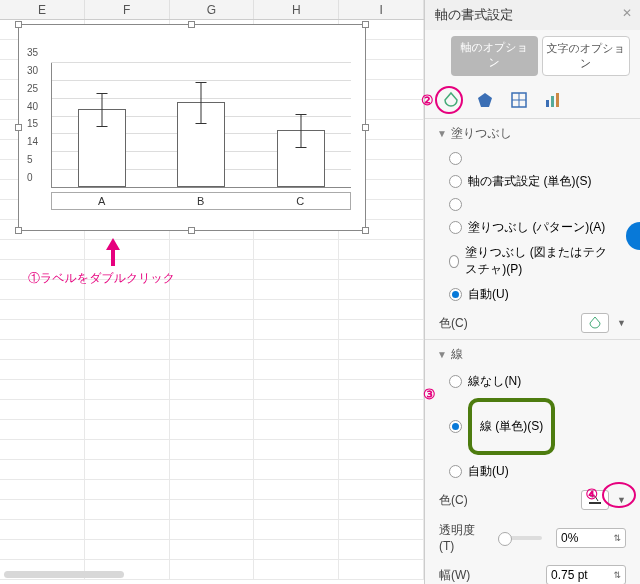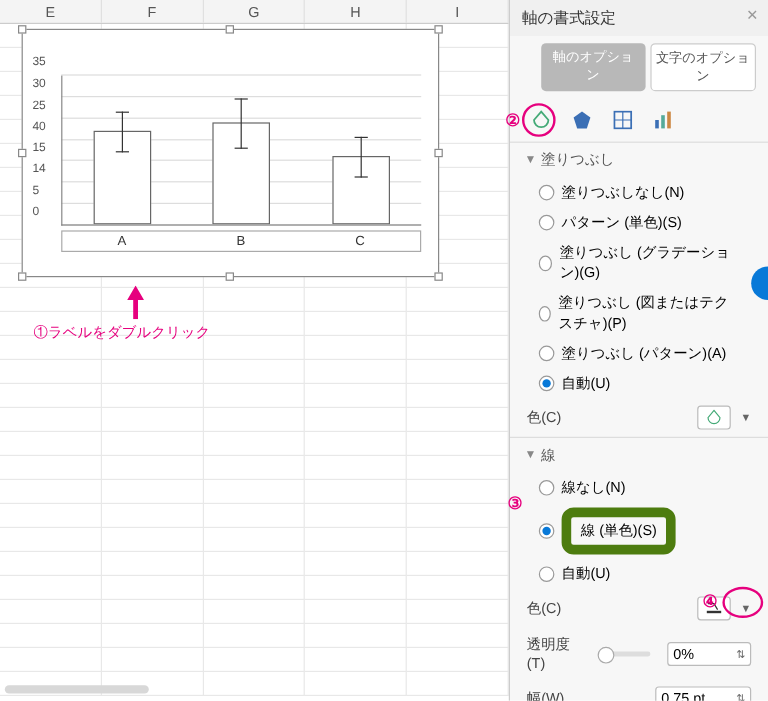--- a/index.html
+++ b/index.html
@@ -45,21 +45,21 @@
 .radio { width: 13px; height: 13px; border: 1px solid #999; border-radius: 50%; background: #fff; display: flex; align-items: center; justify-content: center; }
 .radio.on::after { content: ""; width: 7px; height: 7px; background: #0879d8; border-radius: 50%; }
 .prop { display: flex; align-items: center; padding: 6px 14px; gap: 8px; }
 .prop-label { flex: 1; color: #444; }
 .combo { width: 70px; height: 20px; background: #fff; border: 1px solid #bbb; border-radius: 3px; display: flex; align-items: center; justify-content: space-between; padding: 0 4px; font-size: 11px; }
 .combo-wide { width: 80px; }
 .slider { flex: 1; height: 4px; background: #ddd; border-radius: 2px; position: relative; margin: 0 6px; }
 .slider::before { content: ""; position: absolute; left: 0; top: -4px; width: 12px; height: 12px; background: #fff; border: 1px solid #aaa; border-radius: 50%; }
 .colorbtn { width: 28px; height: 20px; background: #fff; border: 1px solid #bbb; border-radius: 3px; display: flex; align-items: center; justify-content: center; }
 .edge-badge { position: absolute; right: 0; top: 222px; width: 14px; height: 28px; background: #0879d8; border-radius: 14px 0 0 14px; }
-.line-circ { border: 8px solid #4d7c0f; border-radius: 10px; padding: 3px 8px; }
+.line-circ { border: 4px solid #4d7c0f; border-radius: 10px; padding: 16px 8px; }
 .dd { color: #666; font-size: 9px; }
 </style>
 </head>
 <body>
 
 <div class="left">
   <div class="colhdr">
     <div>E</div>
     <div>F</div>
     <div>G</div>
@@ -356,37 +356,35 @@
       </div>
   </div>
 
   <div class="section">
     <div class="sec-hdr">
         <span class="tri">▼</span>
         <span>塗りつぶし</span>
       </div>
     <div class="radio-row">
         <div class="radio"></div>
-        <span>塗りつぶしなし(N)</span>
-      </div>
-    <div class="radio-row">
-        <div class="radio"></div>
-        <span>パターン (単色)(S)</span>
-      </div>
-    <div class="radio-row">
-        <div class="radio"></div>
-        <span>塗りつぶし (グラデーション)(G)</span>
+      </div>
+    <div class="radio-row">
+        <div class="radio"></div>
+        <span>軸の書式設定 (単色)(S)</span>
+      </div>
+    <div class="radio-row">
+        <div class="radio"></div>
+      </div>
+    <div class="radio-row">
+        <div class="radio"></div>
+        <span>塗りつぶし (パターン)(A)</span>
       </div>
     <div class="radio-row">
         <div class="radio"></div>
         <span>塗りつぶし (図またはテクスチャ)(P)</span>
-      </div>
-    <div class="radio-row">
-        <div class="radio"></div>
-        <span>塗りつぶし (パターン)(A)</span>
       </div>
     <div class="radio-row">
         <div class="radio on"></div>
         <span>自動(U)</span>
       </div>
     <div class="edge-badge"></div>
     <div class="prop">
         <span class="prop-label">色(C)</span>
         <div class="colorbtn">
           <svg width="14" height="14" viewBox="0 0 14 14">

